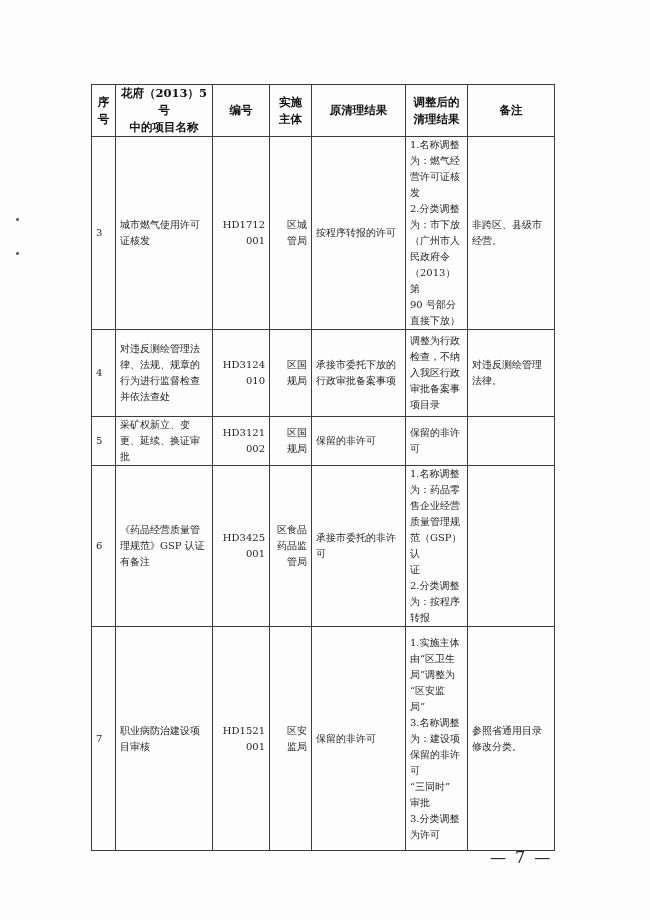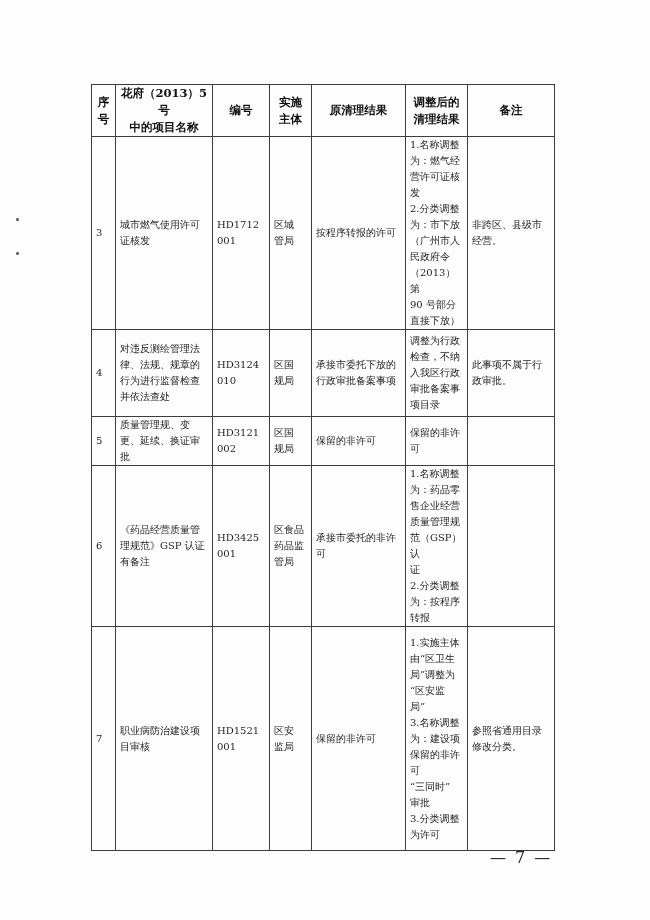--- a/index.html
+++ b/index.html
@@ -16,21 +16,21 @@
   }
   table.doc td, table.doc th {
     border: 1px solid #3c3c3c; padding: 0 4px; vertical-align: middle;
     font-size: 10px; line-height: 16px; font-weight: normal;
     word-break: break-all; overflow: hidden;
   }
   table.doc th {
     font-weight: bold; font-size: 11.5px; line-height: 17px; text-align: center; color: #111;
   }
   .c-seq { text-align: left; }
-  .c-center { text-align: left; }
+  .c-center { text-align: right; }
   .cell-lines span { display: block; }
   .adj { padding: 0 3px; }
   .page-num {
     position: absolute; left: 490px; top: 848px; font-size: 16px; color: #222;
     font-family: "DejaVu Serif", serif; letter-spacing: 2px;
   }
 </style>
 </head>
 <body>
 
@@ -113,26 +113,26 @@
             <span>规局</span>
         </td>
         <td>承接市委托下放的行政审批备案事项</td>
         <td class="cell-lines adj">
           <span>调整为行政</span>
             <span>检查，不纳</span>
             <span>入我区行政</span>
             <span>审批备案事</span>
             <span>项目录</span>
         </td>
-        <td>此事项不属于行政审批。</td>
+        <td>对违反测绘管理法律。</td>
       </tr>
 
       <tr style="height:35px">
         <td class="c-seq">5</td>
-        <td>质量管理规、变更、延续、换证审批</td>
+        <td>采矿权新立、变更、延续、换证审批</td>
         <td class="c-center">HD3121002</td>
         <td class="c-center cell-lines">
           <span>区国</span>
             <span>规局</span>
         </td>
         <td>保留的非许可</td>
         <td class="cell-lines adj">
           <span>保留的非许可</span>
         </td>
         <td></td>

